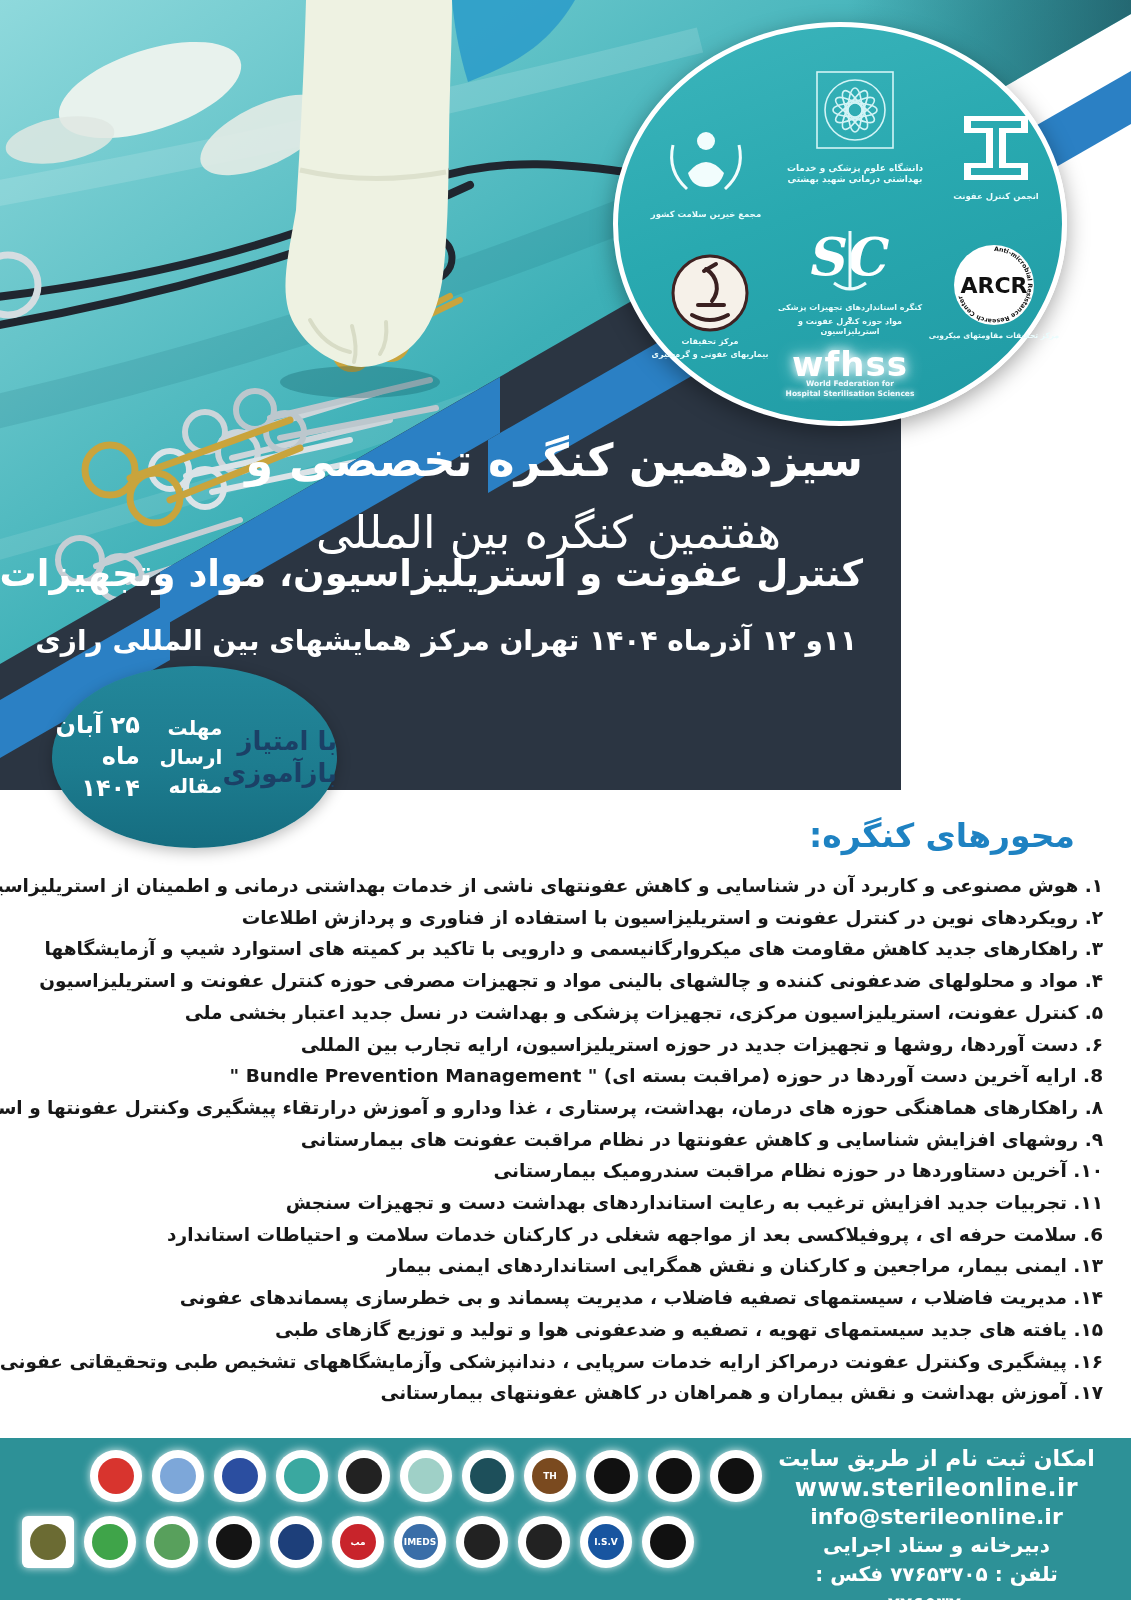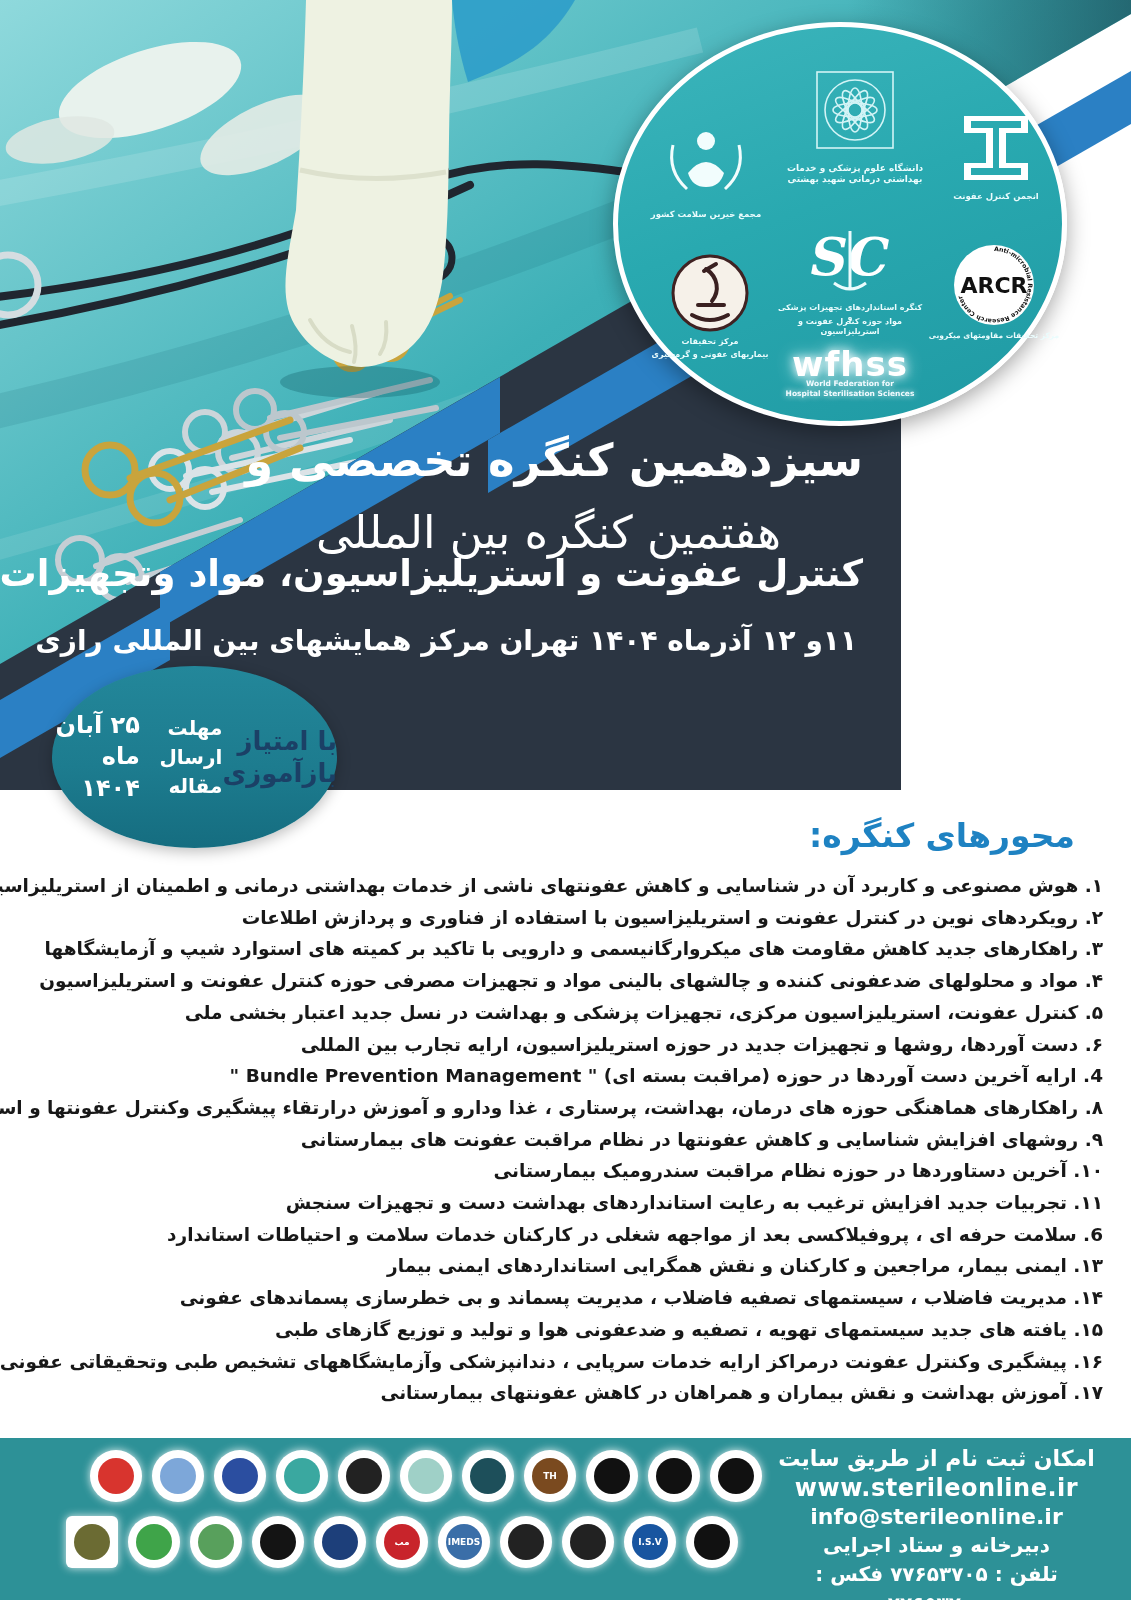--- a/index.html
+++ b/index.html
@@ -45,21 +45,21 @@
   .topic-row{font-size:18.5px;font-weight:700;line-height:31.7px;white-space:nowrap;}
   
   .footer{position:absolute;left:0;top:1438px;width:1131px;height:162px;background:#2d9197;}
   .contact{position:absolute;right:22px;top:6px;width:345px;text-align:center;direction:rtl;color:#ffffff;}
   .ct-register{font-size:22px;font-weight:800;line-height:30px;}
   .ct-web{font-size:24px;font-weight:800;line-height:29px;direction:ltr;letter-spacing:.5px;}
   .ct-mail{font-size:22px;font-weight:800;line-height:28px;direction:ltr;}
   .ct-secr{font-size:20px;font-weight:800;line-height:28px;}
   .ct-phone{font-size:20px;font-weight:800;line-height:30px;}
   .logos-grid{position:absolute;left:22px;top:12px;width:770px;}
-  .logo-row{display:flex;gap:10px;margin-left:44px;}
+  .logo-row{display:flex;gap:10px;}
   .logo-row.r1{margin-left:68px;margin-bottom:14px;}
   .flogo{width:52px;height:52px;border-radius:50%;background:#ffffff;display:flex;align-items:center;justify-content:center;
          box-shadow:0 0 9px rgba(255,255,255,.85);flex:0 0 auto;}
   .flogo.square{border-radius:6px;}
   .flogo-inner{width:36px;height:36px;border-radius:50%;display:flex;align-items:center;justify-content:center;
          color:#ffffff;font-size:9px;font-weight:800;text-align:center;line-height:1;}
 </style>
 </head>
 <body>
 
@@ -268,21 +268,21 @@
 
   <div class="white-section">
     <div class="topics-heading">محورهای کنگره:</div>
     <div class="topics-list">
       <div class="topic-row">۱.  هوش مصنوعی و کاربرد آن در شناسایی و کاهش عفونتهای ناشی از خدمات بهداشتی درمانی و اطمینان از استریلیزاسیون</div>
       <div class="topic-row">۲.  رویکردهای نوین در کنترل عفونت و استریلیزاسیون با استفاده از فناوری و پردازش اطلاعات</div>
       <div class="topic-row">۳.  راهکارهای جدید کاهش مقاومت های میکروارگانیسمی و دارویی با تاکید بر کمیته های استوارد شیپ و آزمایشگاهها</div>
       <div class="topic-row">۴.  مواد و محلولهای ضدعفونی کننده و چالشهای بالینی مواد و تجهیزات مصرفی حوزه کنترل عفونت و استریلیزاسیون</div>
       <div class="topic-row">۵.  کنترل عفونت، استریلیزاسیون مرکزی، تجهیزات پزشکی و بهداشت در نسل جدید اعتبار بخشی ملی</div>
       <div class="topic-row">۶.  دست آوردها، روشها و تجهیزات جدید در حوزه استریلیزاسیون، ارایه تجارب بین المللی</div>
-      <div class="topic-row">4.  ارایه آخرین دست آوردها در حوزه  (مراقبت بسته ای) " Bundle Prevention Management "</div>
+      <div class="topic-row">8.  ارایه آخرین دست آوردها در حوزه  (مراقبت بسته ای) " Bundle Prevention Management "</div>
       <div class="topic-row">۸.  راهکارهای هماهنگی حوزه های درمان، بهداشت، پرستاری ، غذا ودارو و آموزش درارتقاء پیشگیری وکنترل عفونتها و استریلیزاسیون</div>
       <div class="topic-row">۹.  روشهای افزایش شناسایی و کاهش عفونتها در نظام مراقبت عفونت های بیمارستانی</div>
       <div class="topic-row">۱۰. آخرین دستاوردها در حوزه نظام مراقبت سندرومیک بیمارستانی</div>
       <div class="topic-row">۱۱. تجربیات جدید افزایش ترغیب به رعایت استانداردهای بهداشت دست و تجهیزات سنجش</div>
       <div class="topic-row">6. سلامت حرفه ای ، پروفیلاکسی بعد از مواجهه شغلی در کارکنان خدمات سلامت و احتیاطات استاندارد</div>
       <div class="topic-row">۱۳. ایمنی بیمار، مراجعین  و کارکنان و نقش همگرایی استانداردهای ایمنی بیمار</div>
       <div class="topic-row">۱۴. مدیریت فاضلاب ،  سیستمهای تصفیه فاضلاب ، مدیریت پسماند و بی خطرسازی پسماندهای عفونی</div>
       <div class="topic-row">۱۵. یافته های جدید سیستمهای تهویه ، تصفیه و ضدعفونی هوا و تولید و توزیع گازهای طبی</div>
       <div class="topic-row">۱۶. پیشگیری وکنترل عفونت درمراکز ارایه خدمات سرپایی ، دندانپزشکی وآزمایشگاههای تشخیص طبی وتحقیقاتی عفونی</div>
       <div class="topic-row">۱۷. آموزش بهداشت  و نقش بیماران و همراهان در کاهش عفونتهای بیمارستانی</div>

